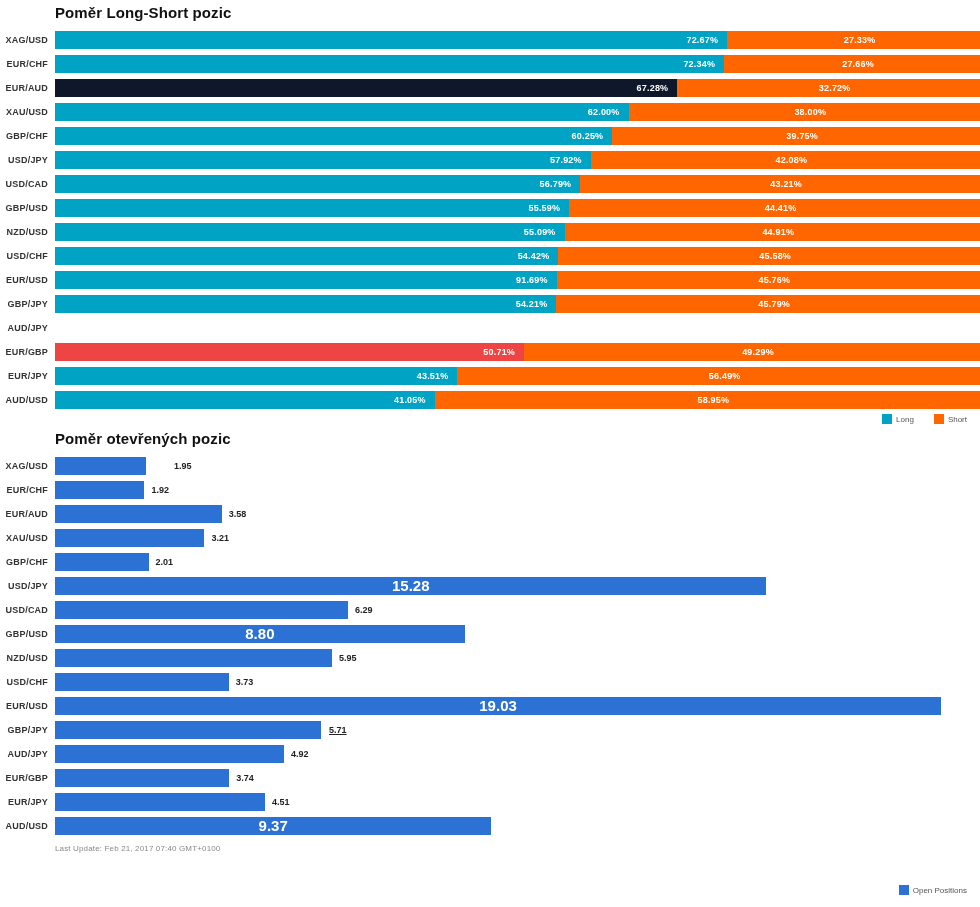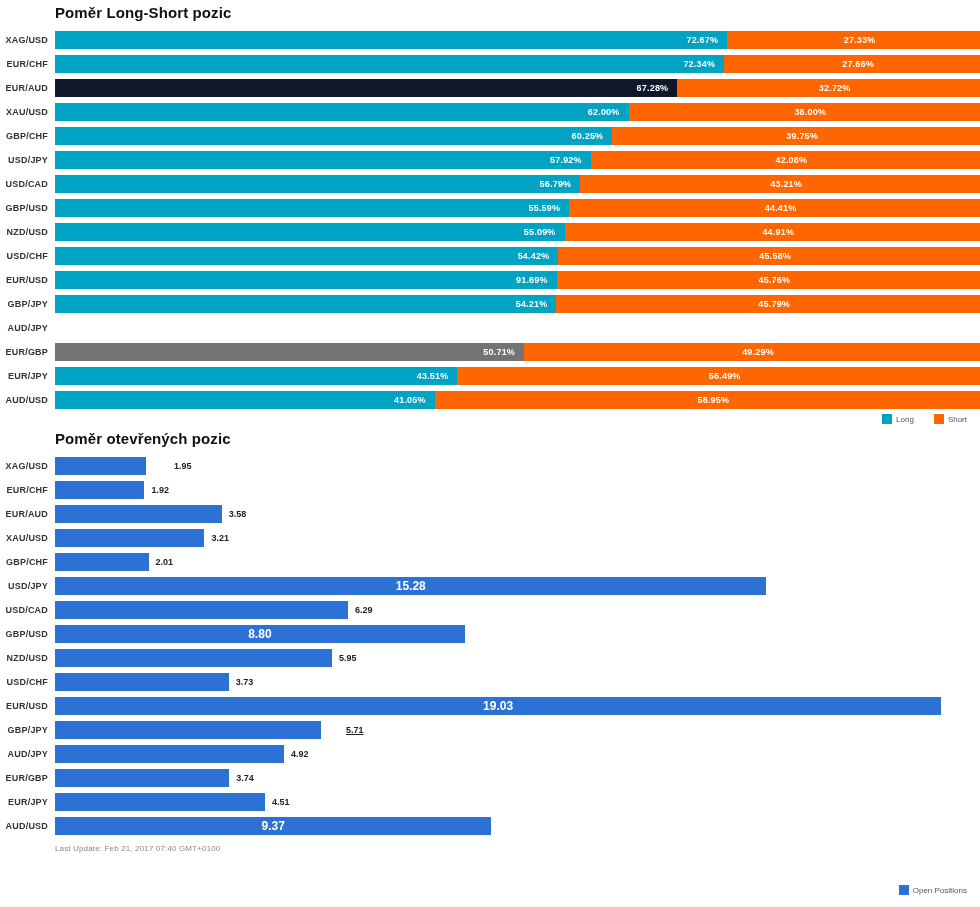--- a/index.html
+++ b/index.html
@@ -106,21 +106,21 @@
     font-weight: bold;
     color: #222222;
     white-space: nowrap;
     padding-left: 7px;
   }
   .val-in {
     position: absolute;
     top: 0;
     height: 18px;
     line-height: 18px;
-    font-size: 12px;
+    font-size: 15px;
     font-weight: bold;
     color: #ffffff;
     white-space: nowrap;
     transform: translateX(-50%);
   }
 
   
   .legend {
     display: flex;
     align-items: center;
@@ -298,21 +298,21 @@
             <span class="seg-label">45.79%</span>
           </div>
         </div>
       </div>
       <div class="row lsrow">
         <div class="cat-label">AUD/JPY</div>
       </div>
       <div class="row lsrow">
         <div class="cat-label">EUR/GBP</div>
         <div class="bar-area">
-          <div class="seg seg-long" style="width: 50.71%; background: #737373;">
+          <div class="seg seg-long" style="width: 50.71%; background: #ef4444;">
             <span class="seg-label">50.71%</span>
           </div>
           <div class="seg seg-short" style="width: 49.29%; background: rgb(255, 102, 0);">
             <span class="seg-label">49.29%</span>
           </div>
         </div>
       </div>
       <div class="row lsrow">
         <div class="cat-label">EUR/JPY</div>
         <div class="bar-area">
@@ -425,21 +425,21 @@
         <div class="cat-label">EUR/USD</div>
         <div class="bar-area">
           <div class="bar-blue" style="width: 886.115px; background: rgb(43, 114, 212);"></div>
           <div class="val-in" style="left: 443.057px;">19.03</div>
         </div>
       </div>
       <div class="row oprow">
         <div class="cat-label">GBP/JPY</div>
         <div class="bar-area">
           <div class="bar-blue" style="width: 265.881px; background: rgb(43, 114, 212);"></div>
-          <div class="val-out" style="left: 284px; text-decoration: underline;">5.71</div>
+          <div class="val-out" style="left: 267px; text-decoration: underline;">5.71</div>
         </div>
       </div>
       <div class="row oprow">
         <div class="cat-label">AUD/JPY</div>
         <div class="bar-area">
           <div class="bar-blue" style="width: 229.095px; background: rgb(43, 114, 212);"></div>
           <div class="val-out" style="left: 229.095px;">4.92</div>
         </div>
       </div>
       <div class="row oprow">

